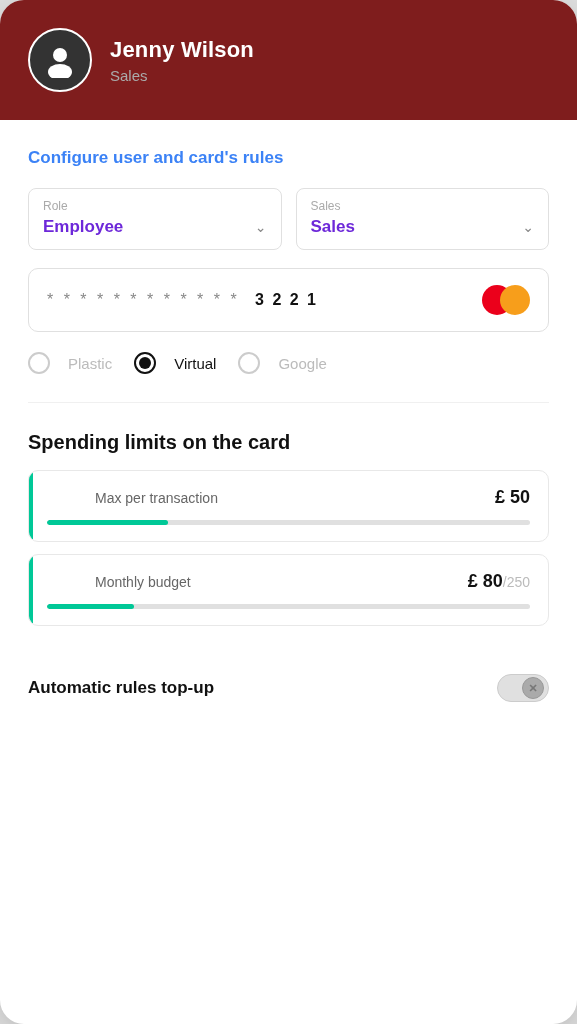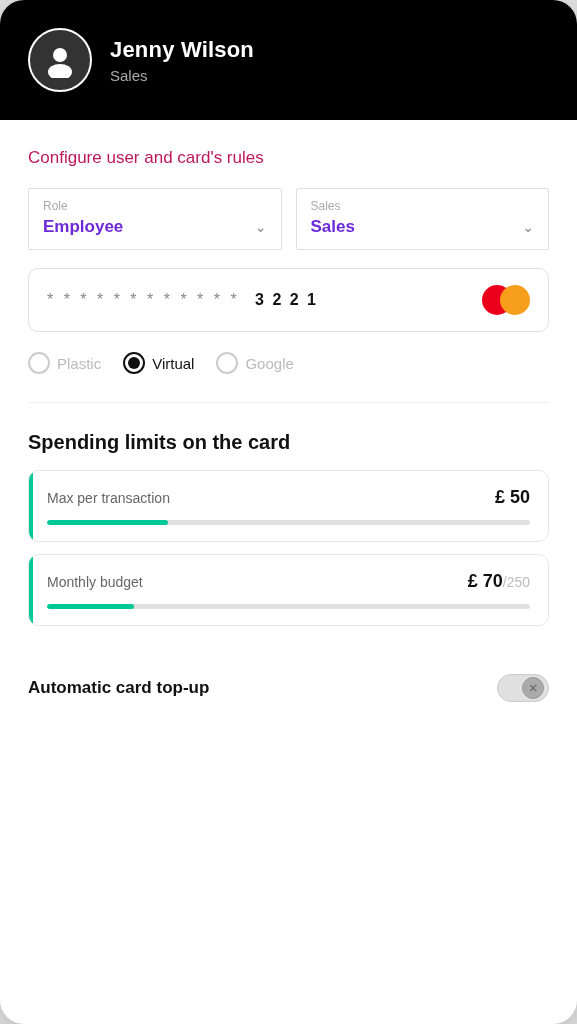--- a/index.html
+++ b/index.html
@@ -19,21 +19,21 @@
       background: #ffffff;
       border-radius: 24px;
       overflow: hidden;
       box-shadow: 0 8px 32px rgba(0,0,0,0.18);
       display: flex;
       flex-direction: column;
     }
 
     
     .header {
-      background: #000000;
+      background: #7f1d1d;
       padding: 28px 28px 28px 28px;
       display: flex;
       align-items: center;
       gap: 18px;
     }
 
     .avatar-circle {
       width: 64px;
       height: 64px;
       border-radius: 50%;
@@ -72,36 +72,36 @@
     
     .content {
       padding: 28px 28px 32px 28px;
       display: flex;
       flex-direction: column;
       gap: 0;
     }
 
     .section-title {
       font-size: 17px;
-      font-weight: 400;
-      color: #be185d;
+      font-weight: 700;
+      color: #3b82f6;
       margin-bottom: 20px;
     }
 
     
     .dropdowns-row {
       display: flex;
       gap: 14px;
       margin-bottom: 18px;
     }
 
     .dropdown-box {
       flex: 1;
       border: 1.5px solid #e0e0e0;
-      border-radius: 2px;
+      border-radius: 8px;
       padding: 10px 14px 12px 14px;
       display: flex;
       flex-direction: column;
       gap: 4px;
       cursor: pointer;
     }
 
     .dropdown-label {
       font-size: 12px;
       color: #aaa;
@@ -206,20 +206,21 @@
       width: 12px;
       height: 12px;
       border-radius: 50%;
       background: #111;
     }
 
     .radio-label {
       font-size: 15px;
       color: #bbb;
       font-weight: 400;
+      margin-left: 11px;
     }
 
     .radio-label.selected {
       color: #111;
       font-weight: 500;
     }
 
     
     .spending-section {
       margin-bottom: 28px;
@@ -250,20 +251,21 @@
       width: 4px;
       background: #00c897;
       border-radius: 10px 0 0 10px;
     }
 
     .limit-top-row {
       display: flex;
       align-items: center;
       justify-content: space-between;
       margin-bottom: 12px;
+      margin-left: 48px;
     }
 
     .limit-label {
       font-size: 14px;
       color: #666;
       font-weight: 400;
     }
 
     .limit-value {
       font-size: 18px;
@@ -420,32 +422,32 @@
         </div>
         <div class="slider-track">
           <div class="slider-fill" style="width: 25%"></div>
         </div>
       </div>
 
       <div class="limit-card">
         <div class="limit-top-row">
           <span class="limit-label">Monthly budget</span>
           <span class="limit-value">
-            <span>£ 70</span><span class="slash-max">/250</span>
+            <span>£ 80</span><span class="slash-max">/250</span>
           </span>
         </div>
         <div class="slider-track">
           <div class="slider-fill" style="width: 18%"></div>
         </div>
       </div>
 
     </div>
 
     <div class="auto-topup-row">
-      <span class="auto-topup-label">Automatic card top-up</span>
+      <span class="auto-topup-label">Automatic rules top-up</span>
       <div class="toggle-switch">
         <div class="toggle-knob">
           <span class="toggle-x">✕</span>
         </div>
       </div>
     </div>
 
   </div>
 
 </div>

